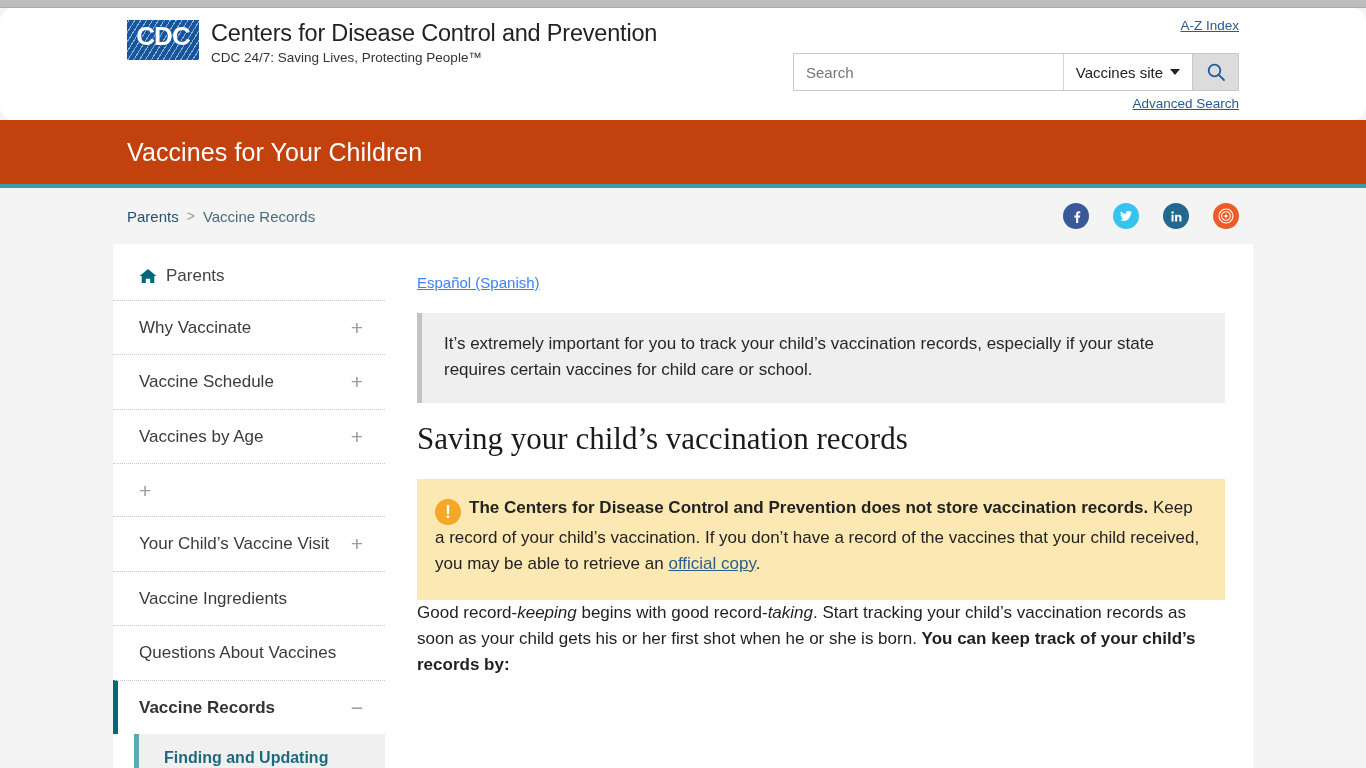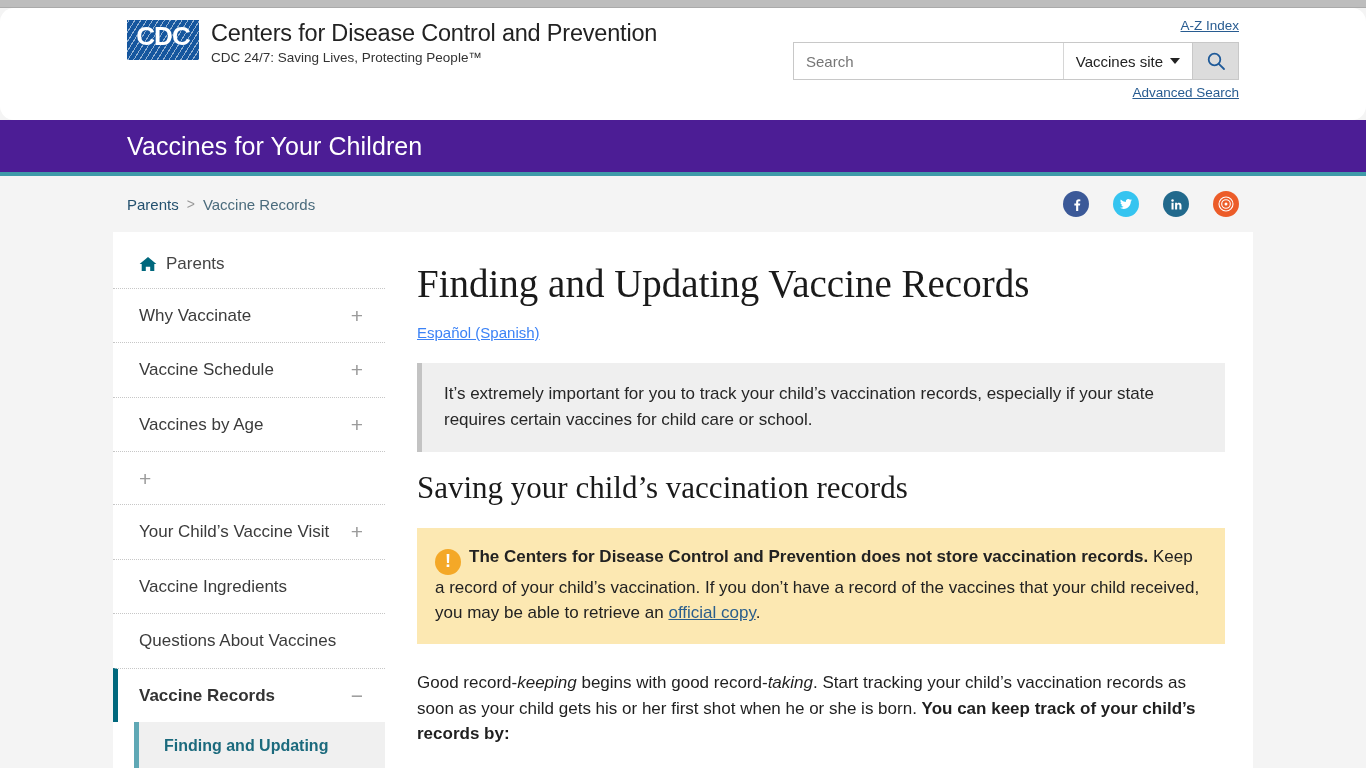--- a/index.html
+++ b/index.html
@@ -69,21 +69,21 @@
     white-space: nowrap;
   }
 
   .header-right {
     position: absolute; right: 14px; top: 8px;
     width: 460px; text-align: right;
   }
   .az-index {
     font-size: 13.5px; color: #285c91;
     text-decoration: underline; display: inline-block;
-    margin-bottom: 9px; cursor: pointer;
+    margin-bottom: 20px; cursor: pointer;
   }
   .search-row {
     display: flex; height: 38px;
     border: 1px solid #c8c8c8; background: #fff;
     width: 446px; margin-left: auto;
   }
   .search-input {
     flex: 1 1 auto; border: 0; outline: 0;
     padding: 0 12px; font-size: 15px;
     color: #333; background: transparent;
@@ -109,23 +109,23 @@
     cursor: pointer;
   }
   .adv-search {
     display: inline-block; margin-top: 5px;
     font-size: 13.5px; color: #285c91;
     text-decoration: underline; cursor: pointer;
   }
 
   
   .teal-banner {
-    background: #4c1d95;
+    background: #c2410c;
     border-bottom: 4px solid #3e9aa8;
-    height: 56px;
+    height: 68px;
   }
   .teal-inner {
     width: 1140px; margin: 0 auto; height: 100%;
     display: flex; align-items: center;
   }
   .teal-title {
     color: #ffffff; font-size: 25px;
     padding-left: 14px; letter-spacing: 0.1px;
   }
 
@@ -238,22 +238,21 @@
   .gray-callout p {
     margin: 0; font-size: 17px; color: #262626; line-height: 1.52;
   }
   .section-title {
     font-family: "Liberation Serif", serif;
     font-size: 31px; font-weight: normal;
     color: #1a1a1a; margin: 0 0 22px 0;
   }
   .warn-callout {
     background: #fce8b2;
-    padding: 16px 20px 18px 18px;
-    margin-bottom: 26px;
+    padding: 16px 20px 24px 18px;
   }
   .warn-callout p {
     margin: 0; font-size: 17px; color: #222; line-height: 1.5;
   }
   .warn-icon {
     display: inline-flex; vertical-align: -5px;
     width: 26px; height: 26px; border-radius: 50%;
     background: #f4a827; color: #fff;
     align-items: center; justify-content: center;
     font-weight: bold; font-size: 18px;
@@ -394,21 +393,20 @@
     <div class="nav-item active">
       <span class="nav-label">Vaccine Records</span>
       <span class="nav-plus">−</span>
     </div>
     <div class="nav-sub">
       <span class="nav-sub-label">Finding and Updating</span>
     </div>
   </nav>
 
   <main class="content">
-    <h1 class="page-title">Finding and Updating Vaccine Records</h1>
 
     <span class="spanish-link">Español (Spanish)</span>
 
     <div class="gray-callout">
       <p>It’s extremely important for you to track your child’s vaccination records, especially if your state requires certain vaccines for child care or school.</p>
     </div>
 
     <h2 class="section-title">Saving your child’s vaccination records</h2>
 
     <div class="warn-callout">

